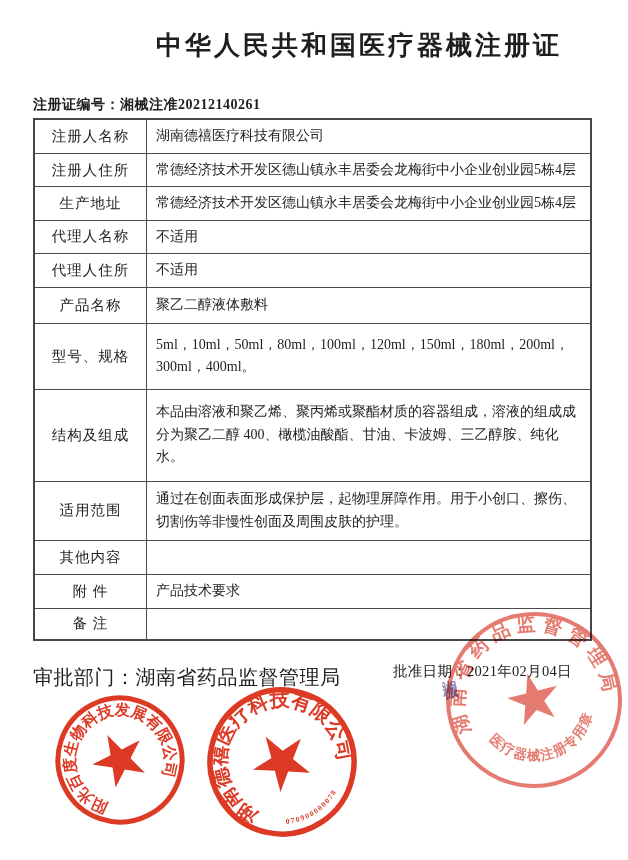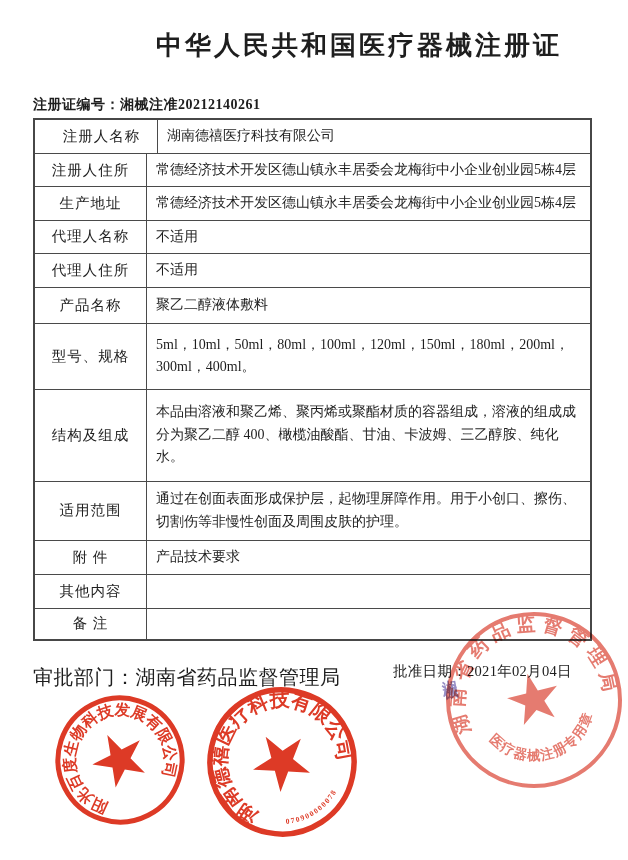--- a/index.html
+++ b/index.html
@@ -3,21 +3,21 @@
 <meta charset="utf-8">
 <style>
   html,body{margin:0;padding:0;background:#fff;}
   .page{position:relative;width:628px;height:860px;background:#ffffff;overflow:hidden;
         font-family:"Liberation Serif","DejaVu Serif",serif;color:#1e1e1e;}
   .title{position:absolute;top:28px;left:0;width:100%;text-align:center;
          font-size:26px;font-weight:700;letter-spacing:3px;margin-left:45px;}
   .certno{position:absolute;left:33px;top:96px;font-size:14px;font-weight:600;letter-spacing:.5px;}
   .cert-table{position:absolute;left:33px;top:118px;width:559px;border:2px solid #474747;box-sizing:border-box;}
   .trow{display:flex;border-top:1px solid #4a4a4a;box-sizing:border-box;}
-  .trow:first-child{border-top:none;margin-left:11px;}
+  .trow:first-child{border-top:none;}
   .tlabel{flex:0 0 112px;width:112px;border-right:1px solid #4a4a4a;display:flex;
           align-items:center;justify-content:center;font-size:14.5px;letter-spacing:1px;
           text-align:center;box-sizing:border-box;}
   .tvalue{flex:1;padding:5px 6px 5px 9px;font-size:14px;line-height:1.6;display:flex;
           align-items:center;box-sizing:border-box;}
   .r1{min-height:33px}.r2{min-height:33px}.r3{min-height:33px}.r4{min-height:32px}
   .r5{min-height:32px}.r6{min-height:36px}.r7{min-height:66px}.r8{min-height:92px}
   .r9{min-height:59px}.r10{min-height:34px}.r11{min-height:34px}.r12{min-height:31px}
   .approval{position:absolute;left:33px;top:664px;font-size:20px;letter-spacing:.5px;}
   .dates{position:absolute;left:393px;top:658px;font-size:14.5px;line-height:1.8;letter-spacing:.3px;}
@@ -69,27 +69,27 @@
       <div class="tvalue">5ml，10ml，50ml，80ml，100ml，120ml，150ml，180ml，200ml，300ml，400ml。</div>
     </div>
     <div class="trow r8">
       <div class="tlabel">结构及组成</div>
       <div class="tvalue">本品由溶液和聚乙烯、聚丙烯或聚酯材质的容器组成，溶液的组成成分为聚乙二醇 400、橄榄油酸酯、甘油、卡波姆、三乙醇胺、纯化水。</div>
     </div>
     <div class="trow r9">
       <div class="tlabel">适用范围</div>
       <div class="tvalue">通过在创面表面形成保护层，起物理屏障作用。用于小创口、擦伤、切割伤等非慢性创面及周围皮肤的护理。</div>
     </div>
+    <div class="trow r11">
+      <div class="tlabel">其他内容</div>
+      <div class="tvalue"></div>
+    </div>
     <div class="trow r10">
       <div class="tlabel">附 件</div>
       <div class="tvalue">产品技术要求</div>
-    </div>
-    <div class="trow r11">
-      <div class="tlabel">其他内容</div>
-      <div class="tvalue"></div>
     </div>
     <div class="trow r12">
       <div class="tlabel">备 注</div>
       <div class="tvalue"></div>
     </div>
   </div>
 
   <div class="approval"><span>审批部门：</span><span>湖南省药品监督管理局</span></div>
 
   <div class="dates">

